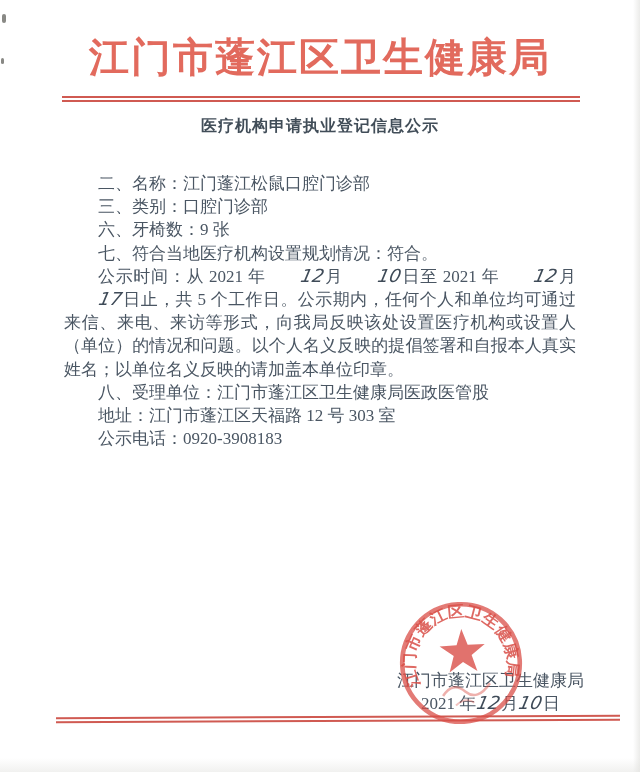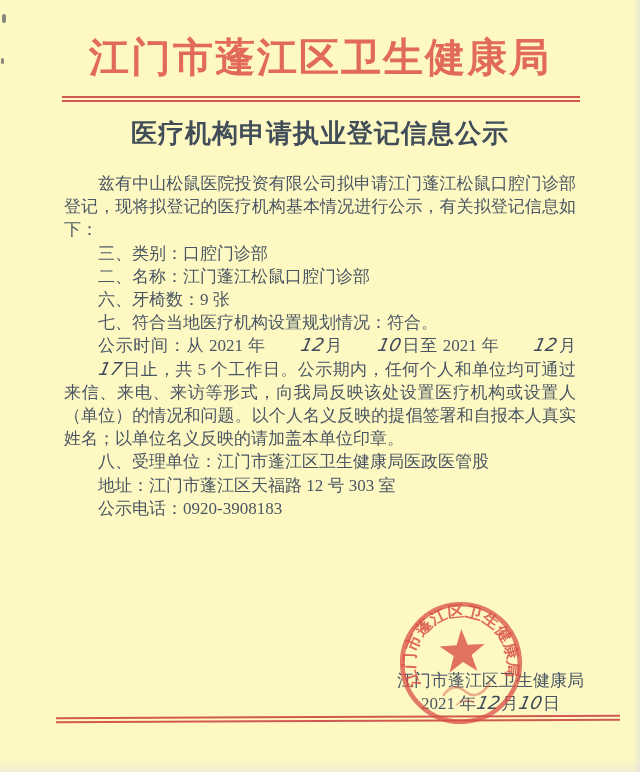--- a/index.html
+++ b/index.html
@@ -1,21 +1,21 @@
 <!DOCTYPE html>
 <html><head>
 <meta charset="utf-8">
 <style>
   html,body{margin:0;padding:0;}
   body{background:#e9e9e7;}
   .page{
     position:relative;
     width:640px;height:772px;
     margin:0 auto;
-    background:#fef9c3;
+    background:#ffffff;
     overflow:hidden;
     font-family:"Liberation Serif","DejaVu Serif",serif;
     color:#4a5663;
   }
   
   .scan-left{position:absolute;left:0;top:0;bottom:0;width:10px;
     background:linear-gradient(to right,#bdbcb9,#ececе9 55%,rgba(255,255,255,0));opacity:.55;}
   .scan-right{position:absolute;right:0;top:0;bottom:0;width:7px;
     background:linear-gradient(to left,#dededb,rgba(255,255,255,0));opacity:.6;}
   .scan-bottom{position:absolute;left:0;right:0;bottom:0;height:14px;
@@ -32,21 +32,21 @@
   }
   .red-rule{
     position:absolute;left:62px;right:60px;height:2px;
     border-top:2px solid #d05a52;border-bottom:2px solid #d05a52;
   }
   .rule-top{top:96px;}
   .rule-bottom{top:716px;left:56px;right:20px;transform:rotate(-0.25deg);}
   .doc-title{
     position:absolute;top:116px;left:0;right:0;
     text-align:center;
-    font-size:26px;font-weight:bold;
+    font-size:16px;font-weight:bold;
     color:#414d58;letter-spacing:1px;
   }
   .body-text{
     position:absolute;top:172px;left:64px;width:512px;
     font-size:17px;line-height:23.2px;
     text-align:justify;
   }
   .body-text p{margin:0;text-indent:2em;}
   .hand{
     font-family:"DejaVu Sans",sans-serif;
@@ -81,23 +81,22 @@
   <div class="scan-bottom"></div>
   <div class="speck" style="left:2px;top:14px;width:4px;height:9px;"></div>
   <div class="speck" style="left:1px;top:58px;width:3px;height:6px;"></div>
 
   <div class="header-title">江门市蓬江区卫生健康局</div>
   <div class="red-rule rule-top"></div>
 
   <div class="doc-title">医疗机构申请执业登记信息公示</div>
 
   <div class="body-text">
-    <p>兹有中山松鼠医院投资有限公司拟申请江门蓬江松鼠口腔门诊部登记，现将拟登记的医疗机构基本情况进行公示，有关拟登记信息如下：</p>
+    <p>二、名称：江门蓬江松鼠口腔门诊部</p>
     <p>三、类别：口腔门诊部</p>
-    <p>二、名称：江门蓬江松鼠口腔门诊部</p>
     <p>六、牙椅数：9 张</p>
     <p>七、符合当地医疗机构设置规划情况：符合。</p>
     <p><span>公示时间：从 2021 年</span><span class="hand">12</span><span>月</span><span class="hand">10</span><span>日至 2021 年</span><span class="hand">12</span><span>月</span><span class="hand">17</span><span>日止，共 5 个工作日。公示期内，任何个人和单位均可通过来信、来电、来访等形式，向我局反映该处设置医疗机构或设置人（单位）的情况和问题。以个人名义反映的提倡签署和自报本人真实姓名；以单位名义反映的请加盖本单位印章。</span></p>
     <p>八、受理单位：江门市蓬江区卫生健康局医政医管股</p>
     <p>地址：江门市蓬江区天福路 12 号 303 室</p>
     <p>公示电话：0920-3908183</p>
   </div>
 
   <div class="sig-block">
     <div>江门市蓬江区卫生健康局</div>

